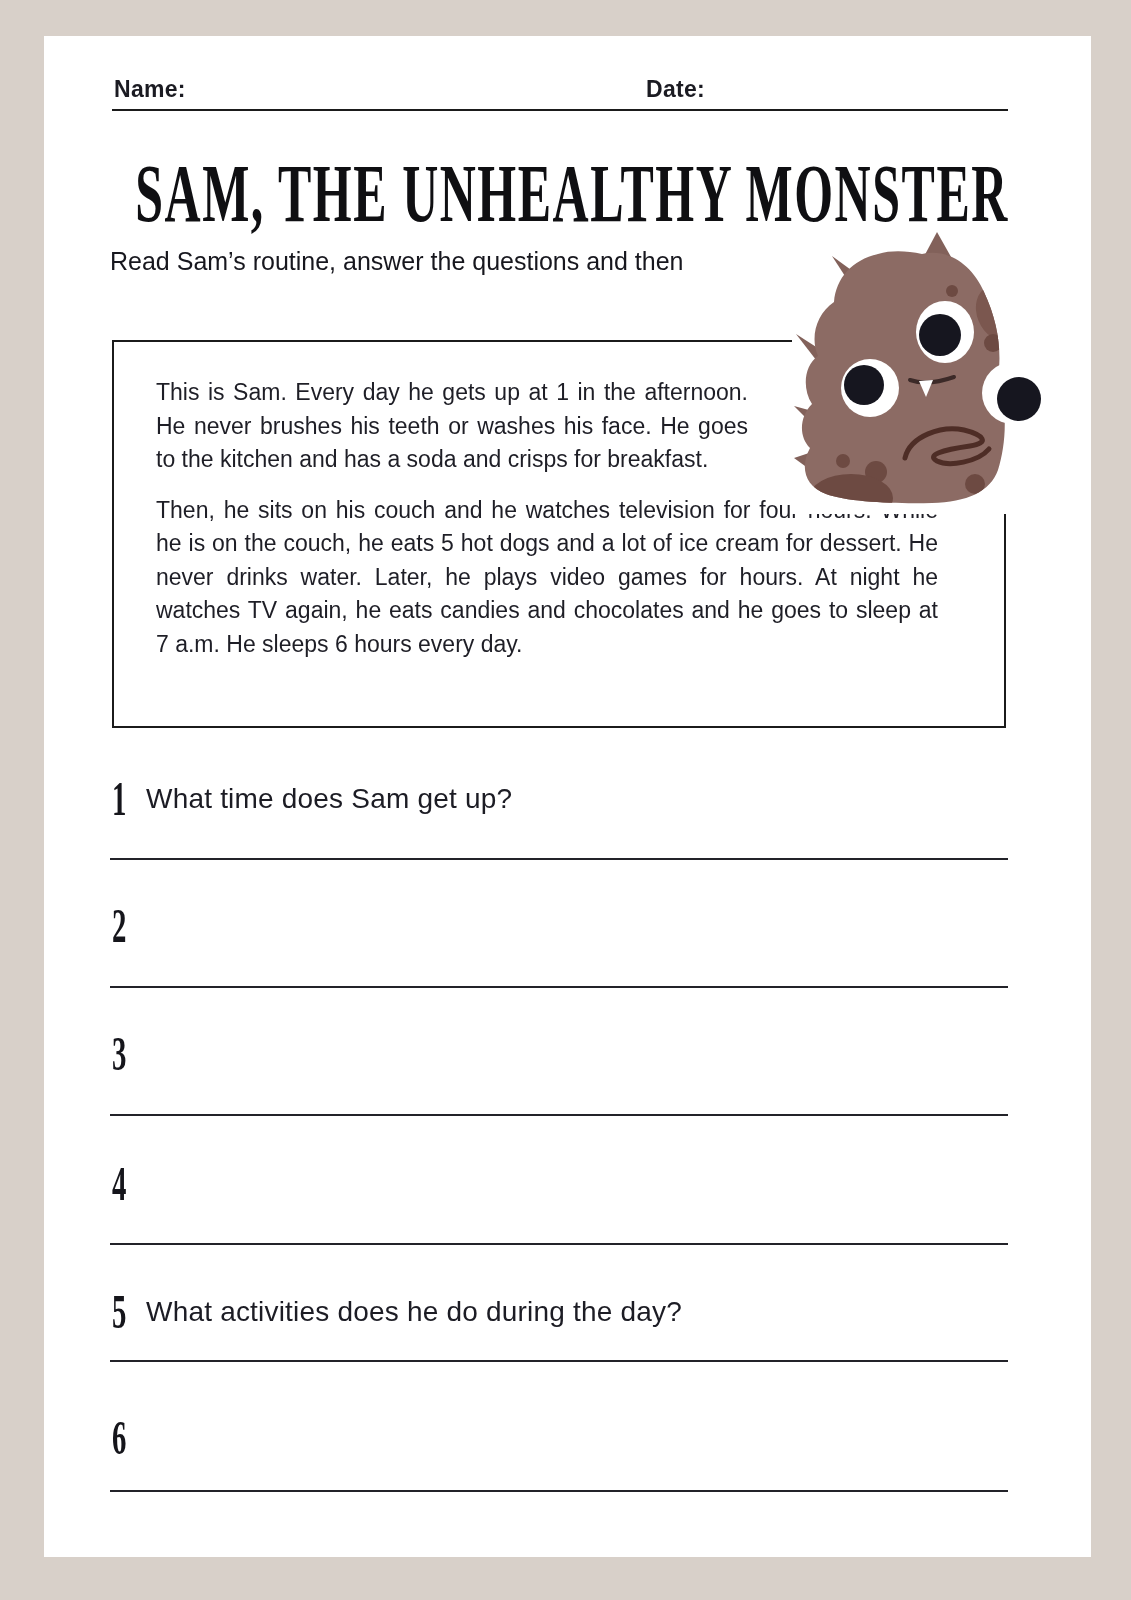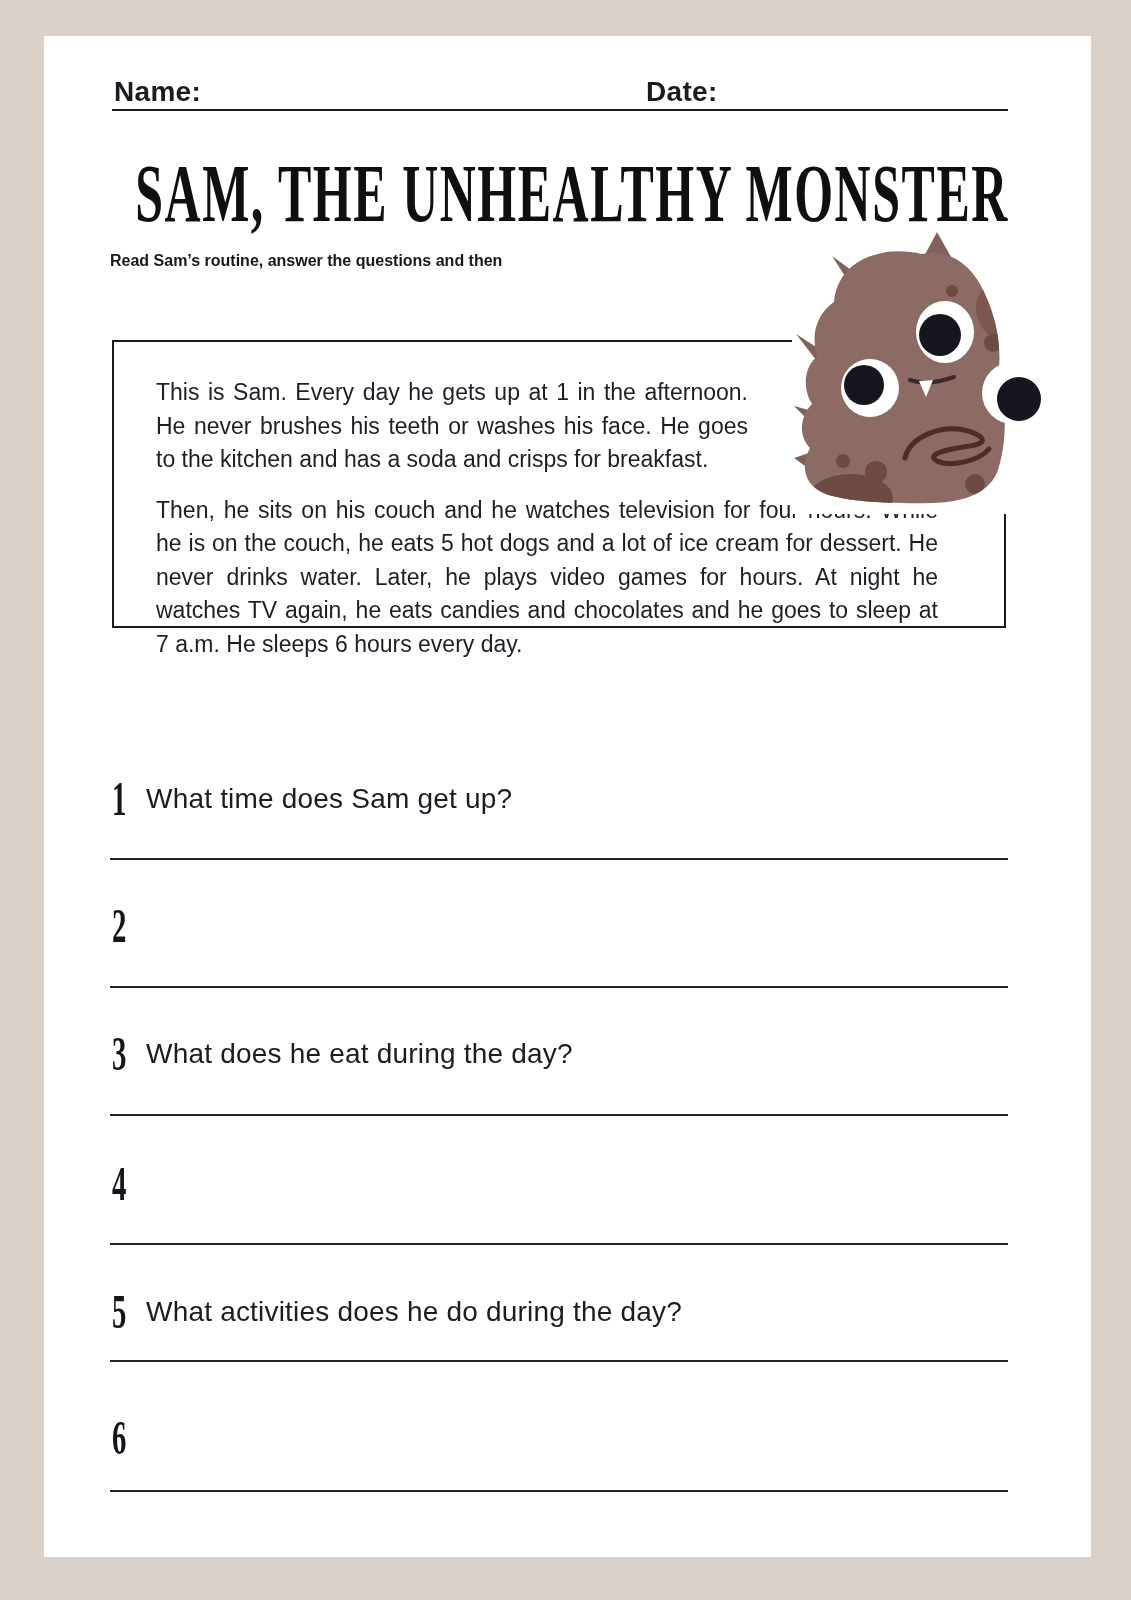--- a/index.html
+++ b/index.html
@@ -10,21 +10,21 @@
     position:relative;
     -webkit-font-smoothing:antialiased;
   }
   .frame{ position:absolute; left:0; top:0; width:1131px; height:1600px; background:#d8d0c9; }
   .sheet{
     position:absolute; left:44px; top:36px; width:1047px; height:1521px;
     background:#ffffff; overflow:hidden; color:#1c1c24;
   }
   
   .name-label,.date-label{
-    position:absolute; top:40px; font-size:28px; font-weight:700;
+    position:absolute; top:40px; font-size:23px; font-weight:700;
     letter-spacing:.3px; color:#1b1b22;
   }
   .name-label{ left:70px; }
   .date-label{ left:602px; }
   .header-rule{
     position:absolute; left:68px; top:73px; width:896px; height:0;
     border-top:2px solid #1b1b1b;
   }
   
   .title-wrap{
@@ -33,25 +33,25 @@
   }
   .title-text{
     font-family:"Liberation Serif","DejaVu Serif",serif;
     font-weight:700; font-size:64px; letter-spacing:2px; white-space:nowrap;
     color:#0f0f12; display:inline-block;
     transform:scale(.78,1.3); transform-origin:center top;
   }
   
   .instructions{
     position:absolute; left:66px; top:210px;
-    font-size:16px; font-weight:700; line-height:30px; color:#17171e;
+    font-size:25px; font-weight:400; line-height:30px; color:#17171e;
   }
   
   .passage-box{
-    position:absolute; left:68px; top:304px; width:894px; height:288px;
+    position:absolute; left:68px; top:304px; width:894px; height:388px;
     border:2px solid #1b1b1b; background:#ffffff;
     padding:34px 38px 4px 42px;
   }
   .passage-p{
     font-size:23px; line-height:33.5px; text-align:justify; color:#1e1e26;
   }
   .passage-p1{ width:592px; }
   .passage-p2{ width:782px; margin-top:17px; }
   
   .monster{
@@ -171,21 +171,20 @@
     </div>
     <div class="answer-line" style="top:822px"></div>
 
     <div class="question" style="top:866px">
       <span class="q-number">2</span>
     </div>
     <div class="answer-line" style="top:950px"></div>
 
     <div class="question" style="top:994px">
       <span class="q-number">3</span>
-      <span class="q-text">What does he eat during the day?</span>
     </div>
     <div class="answer-line" style="top:1078px"></div>
 
     <div class="question" style="top:1124px">
       <span class="q-number">4</span>
     </div>
     <div class="answer-line" style="top:1207px"></div>
 
     <div class="question" style="top:1252px">
       <span class="q-number">5</span>

